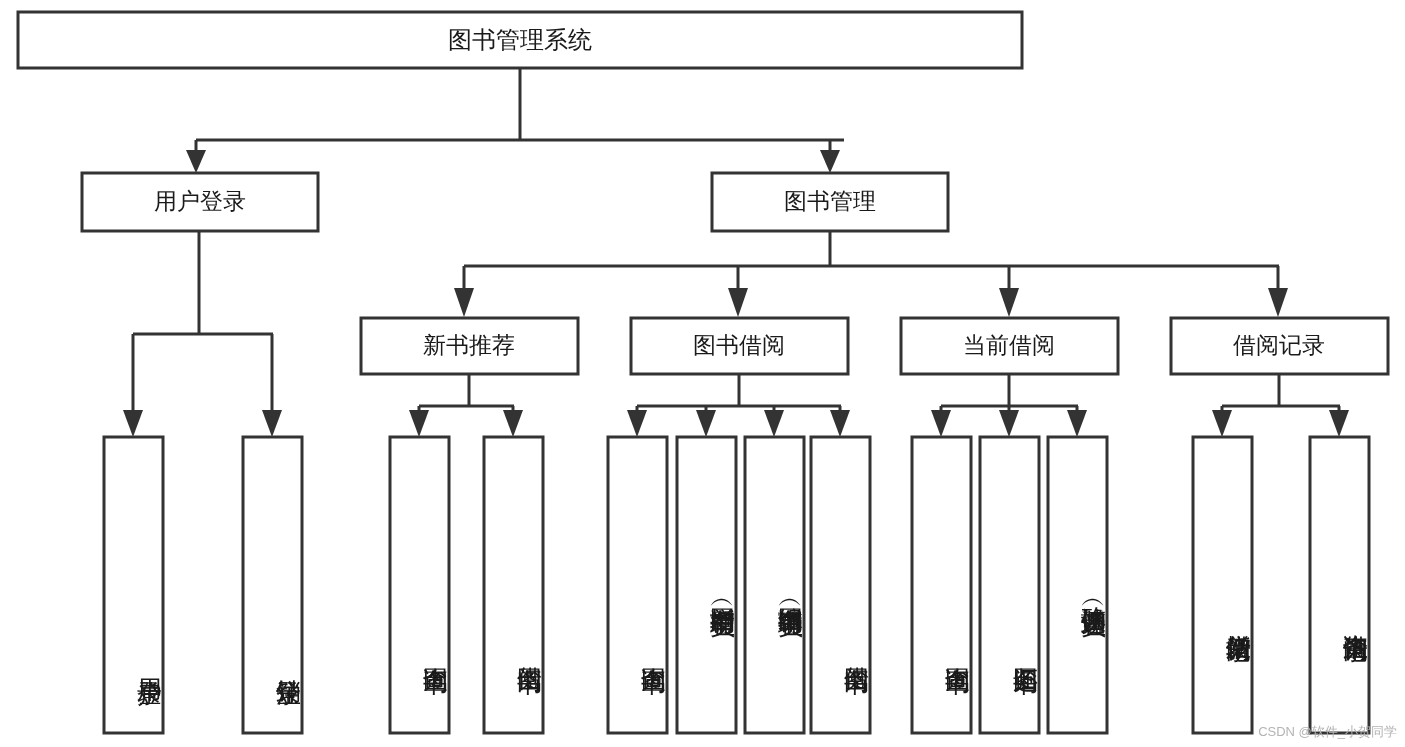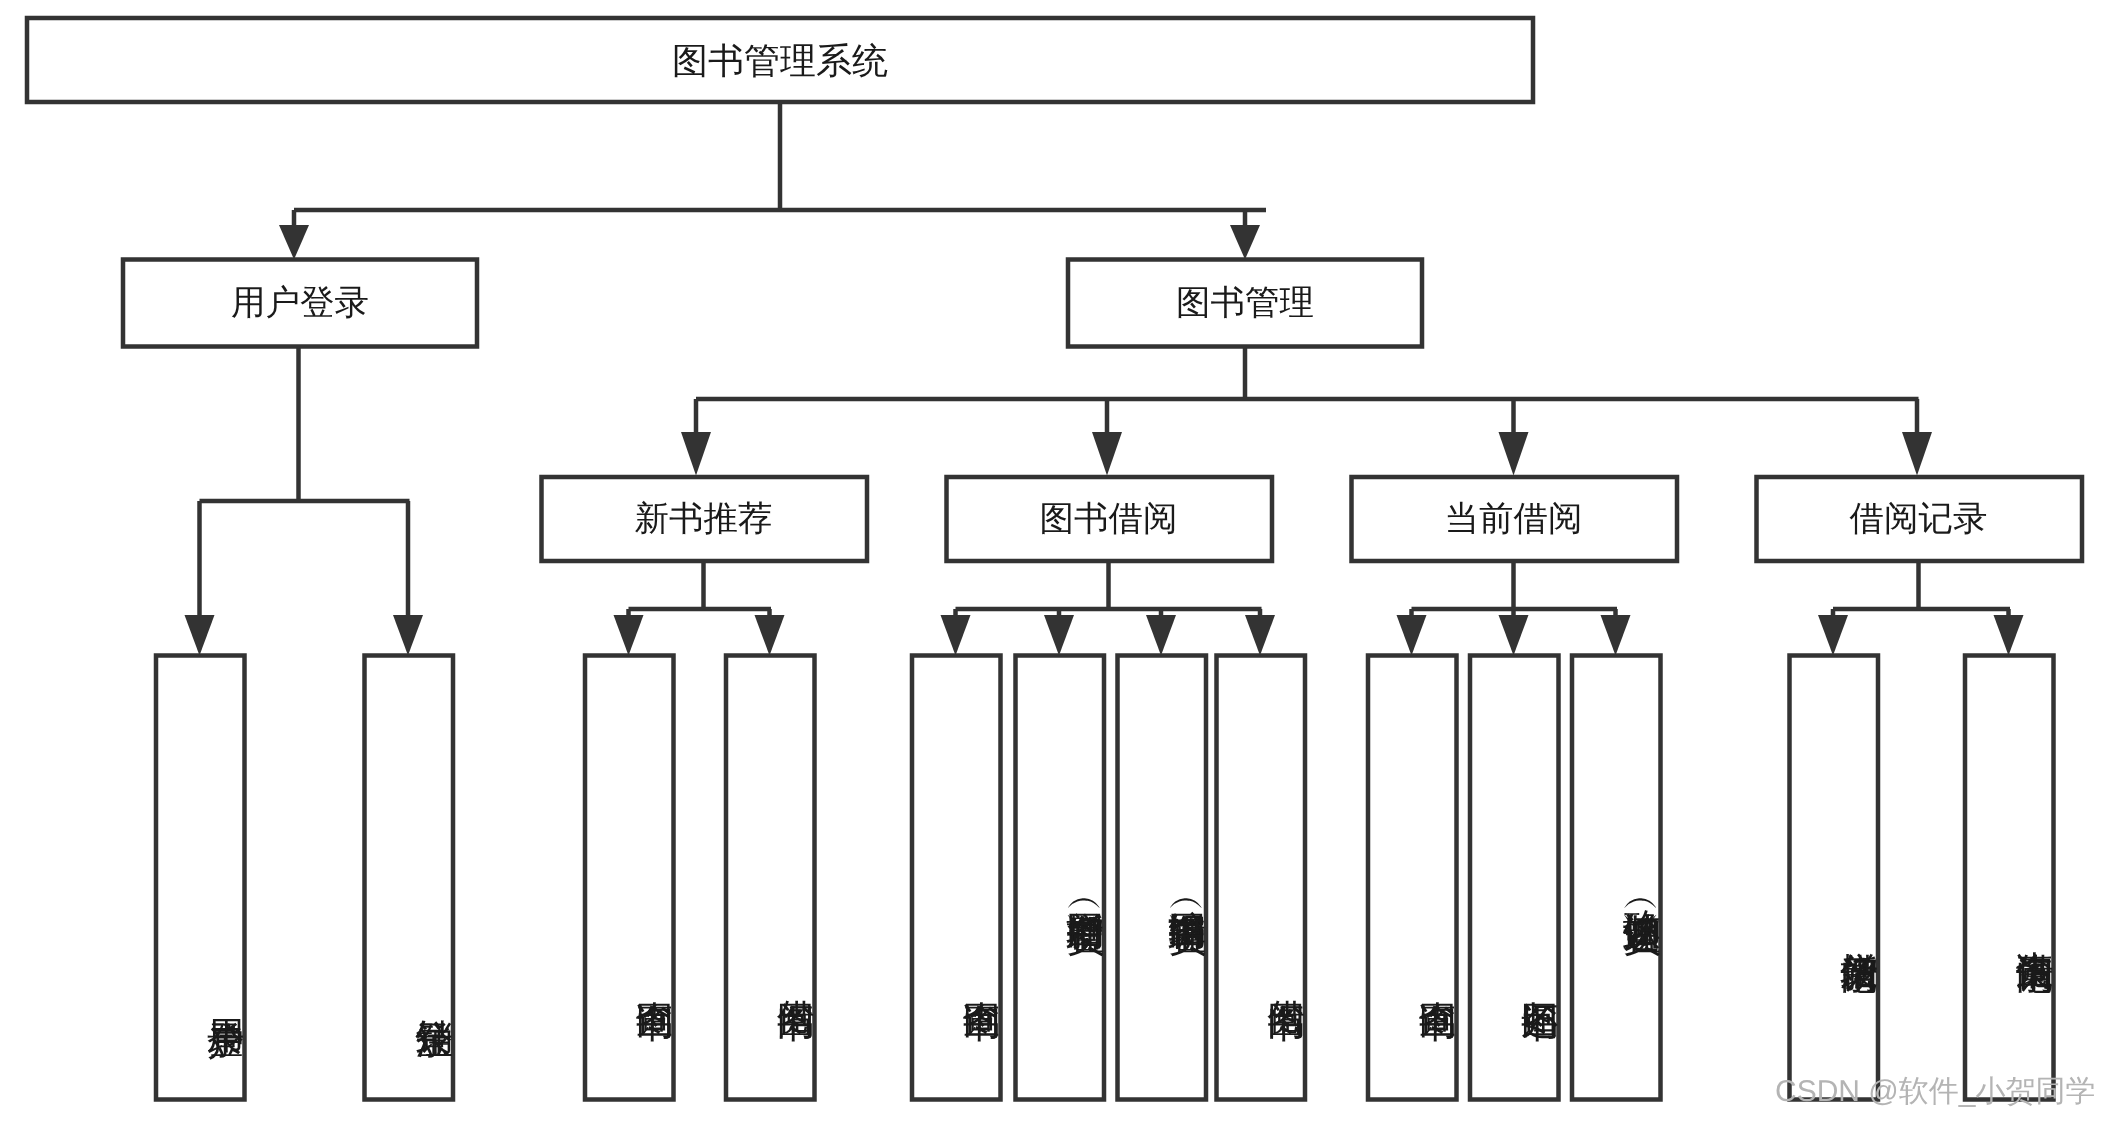--- a/index.html
+++ b/index.html
@@ -64,21 +64,21 @@
     color: #1a1a1a;
     letter-spacing: 1px;
     white-space: nowrap;
     pointer-events: none;
   }
   .watermark {
     position: absolute;
     right: 8px;
     bottom: 6px;
     font-family: "Liberation Sans", "DejaVu Sans", sans-serif;
-    font-size: 20px;
+    font-size: 13px;
     color: #b4b4b4;
     white-space: nowrap;
     pointer-events: none;
   }
 </style>
 </head>
 <body>
 
 <div id="diagram-root">
 

